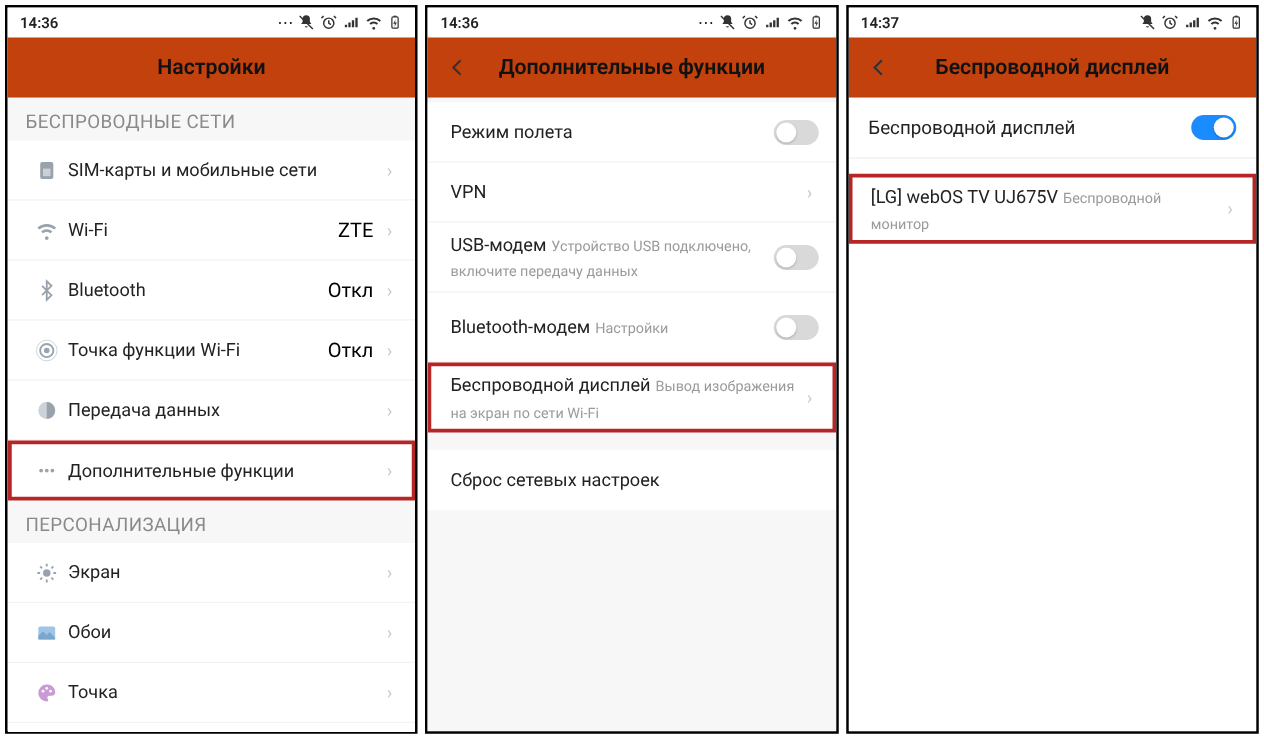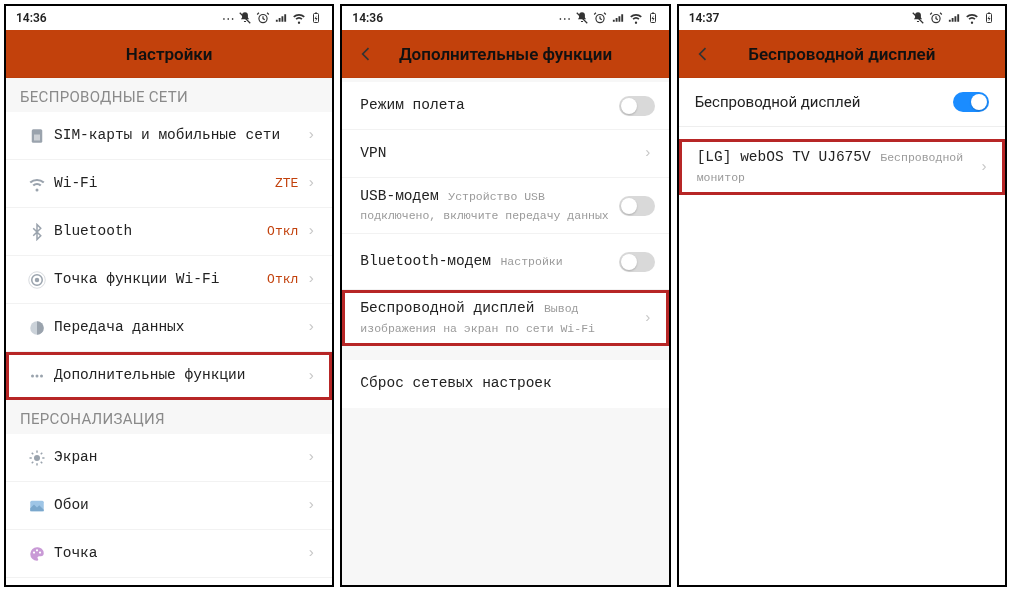--- a/index.html
+++ b/index.html
@@ -57,32 +57,31 @@
     text-transform:uppercase;
   }
   .list { background:#fff; }
   .row {
     display:flex; align-items:center;
     min-height:48px;
     padding: 6px 14px 6px 14px;
     border-bottom:1px solid #f2f2f2;
     position:relative;
     cursor:pointer;
-    font-family:Liberation Mono, monospace;
   }
   .row:last-child { border-bottom:none;}
   .row .iconcell {
     width: 34px; display:flex; align-items:center; justify-content:center;
     color:#7d7d7d; flex-shrink:0;
   }
   .row .iconcell svg { width:18px; height:18px; }
   .row .textcell { flex:1; min-width:0; padding-right:4px;}
   .row .textcell .primary { font-size:14.5px; color:#222; line-height:1.35;}
   .row .textcell .secondary { font-size:11.5px; color:#9a9a9a; line-height:1.3; margin-top:1px;}
-  .row .valuecell { font-size:13px; color:#c2410c; padding-right:6px;}
+  .row .valuecell { font-size:16px; color:#000000; padding-right:6px;}
   .row .chev { color:#c8c8c8; font-size:15px; width:14px; text-align:center; flex-shrink:0;}
   .toggle {
     width:36px; height:20px; border-radius:10px; background:#d9d9d9; position:relative; flex-shrink:0;
   }
   .toggle::after {
     content:""; position:absolute; top:2px; left:2px; width:16px; height:16px;
     border-radius:50%; background:#fff; box-shadow:0 1px 2px rgba(0,0,0,0.2);
     transition:left .15s;
   }
   .toggle.on { background:#1a8cff; }

